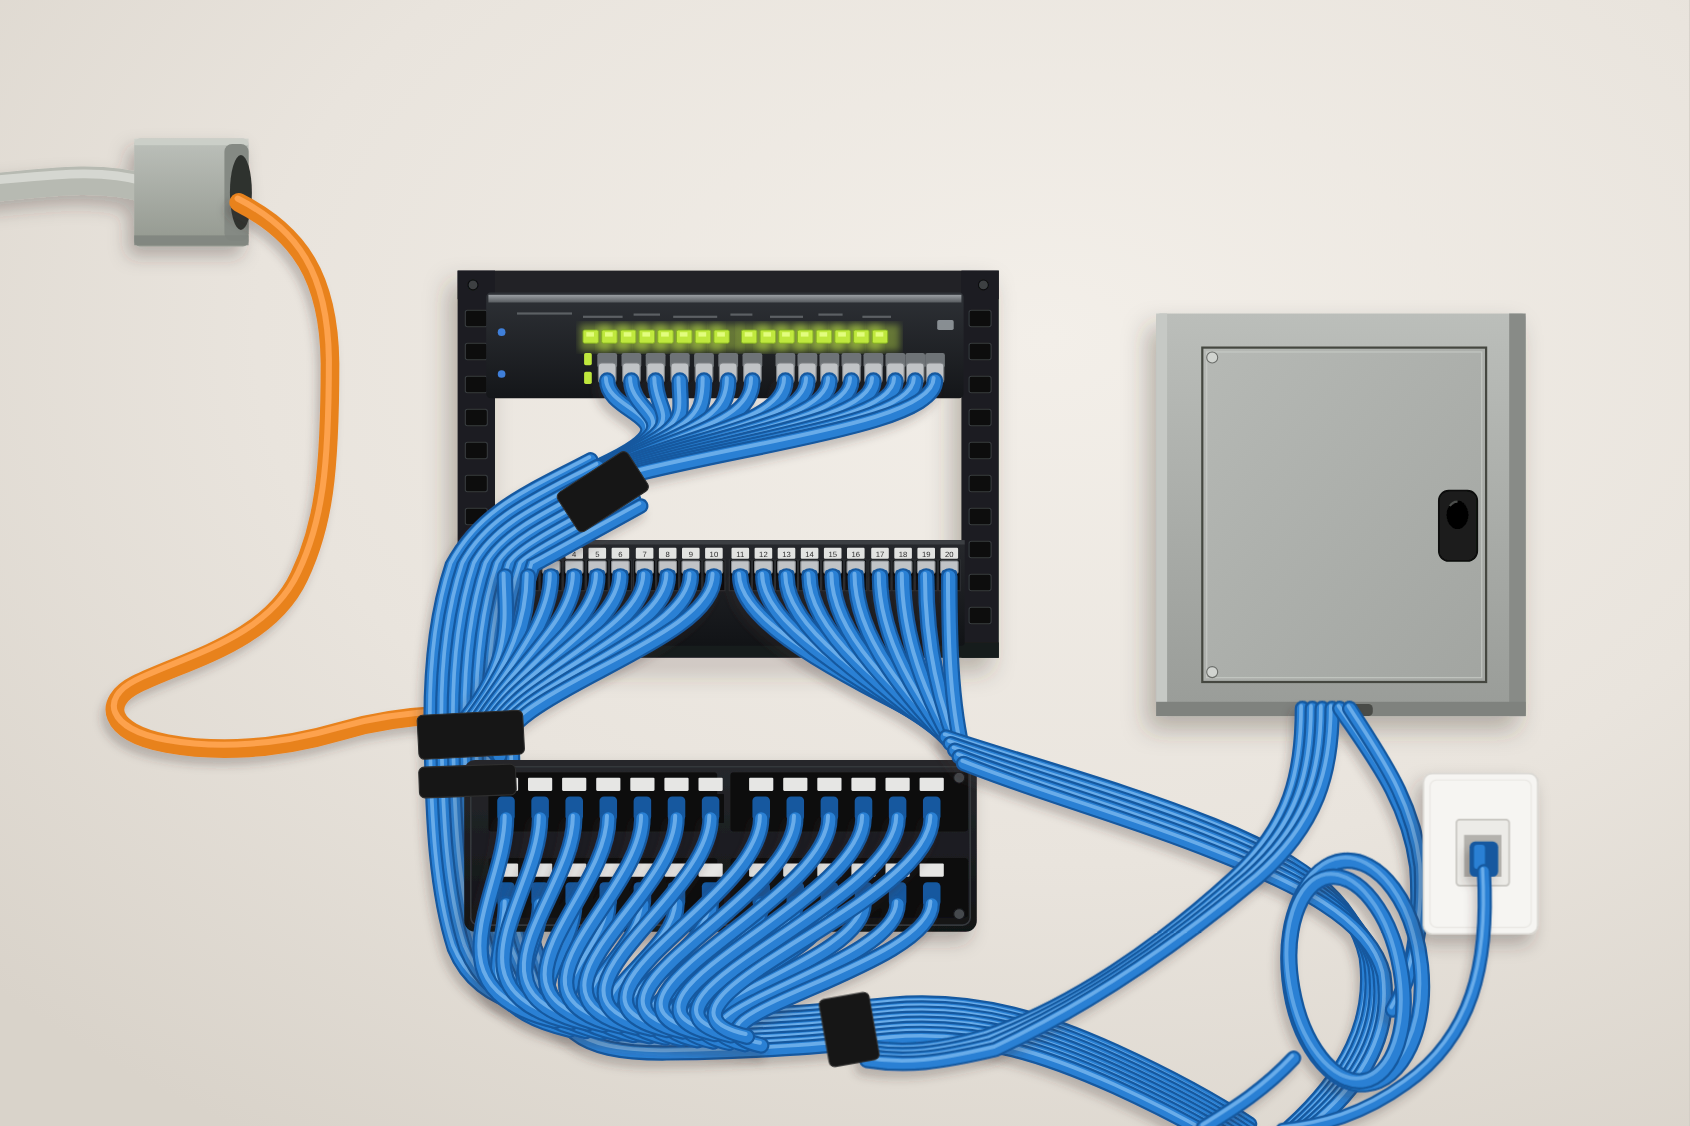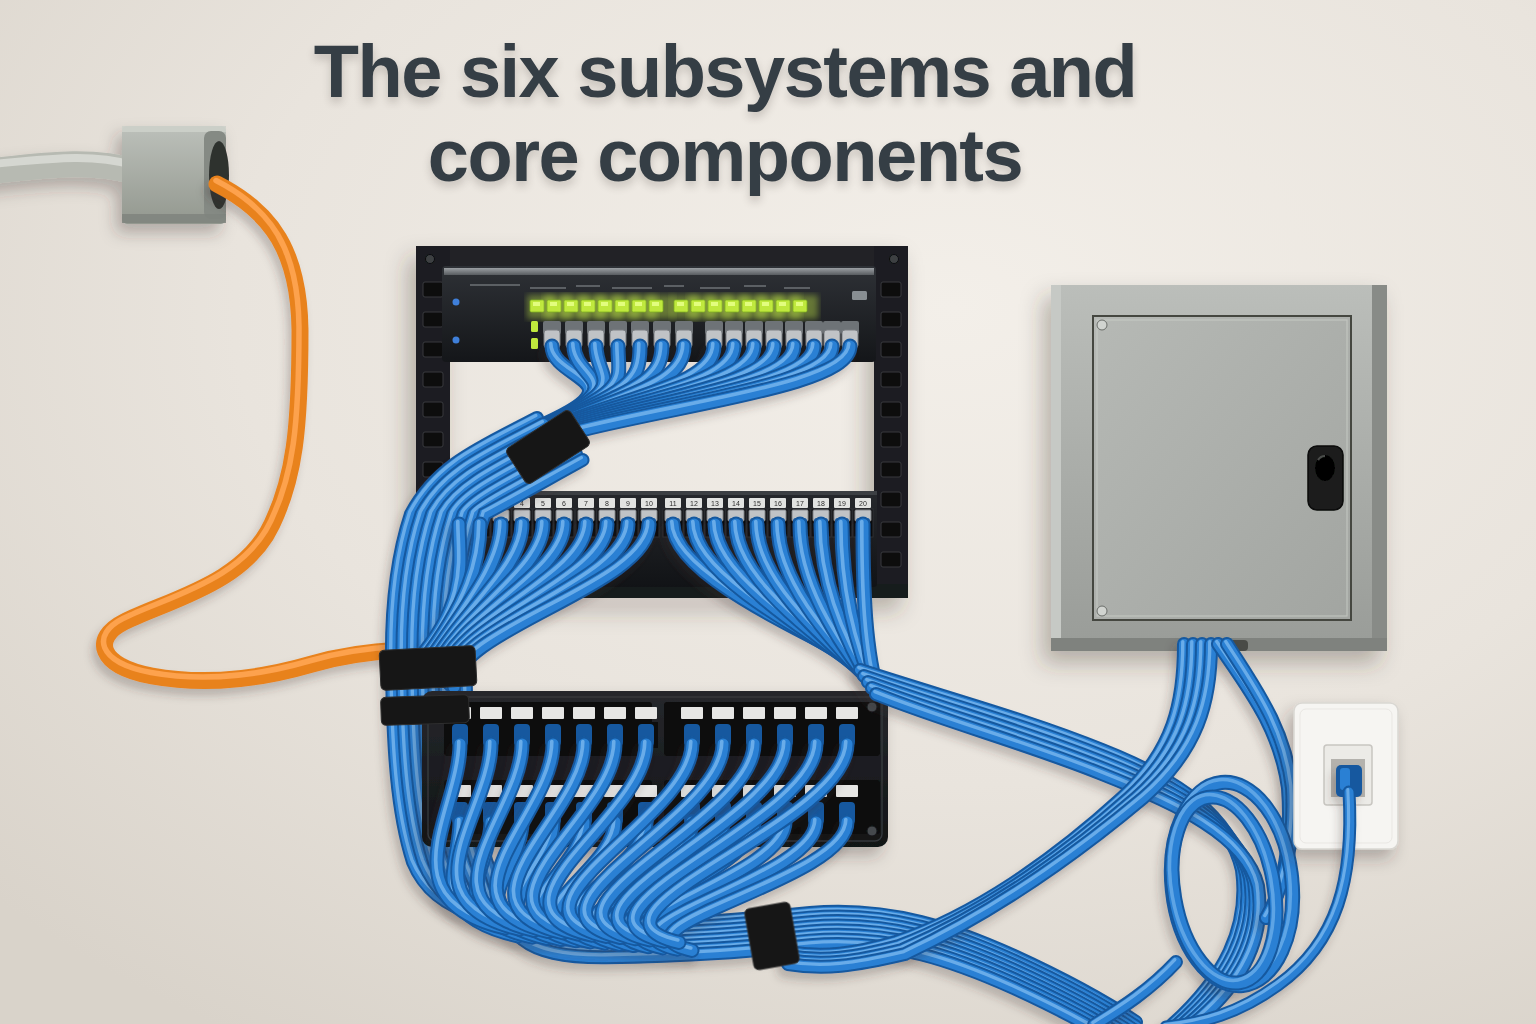--- a/index.html
+++ b/index.html
@@ -711,18 +711,14 @@
       </g>
 
   <g id="straps">
         <rect x="510" y="426" width="76" height="42" rx="5" fill="var(--strap-black)" stroke="#2e2e2e" stroke-width="1" transform="rotate(-33 548 447)"></rect>
         <rect x="380" y="648" width="96" height="40" rx="5" fill="var(--strap-black)" stroke="#2e2e2e" stroke-width="1" transform="rotate(-3 428 668)"></rect>
         <rect x="381" y="696" width="88" height="28" rx="5" fill="var(--strap-black)" stroke="#2e2e2e" stroke-width="1" transform="rotate(-2 425 710)"></rect>
         <rect x="749" y="905" width="46" height="62" rx="5" fill="var(--strap-black)" stroke="#2e2e2e" stroke-width="1" transform="rotate(-10 772 936)"></rect>
       </g>
 </svg>
 
-<div class="title-block">
-  <span>The six subsystems and</span>
-  <span>core components</span>
+
 </div>
 
-</div>
-
 </body></html>

